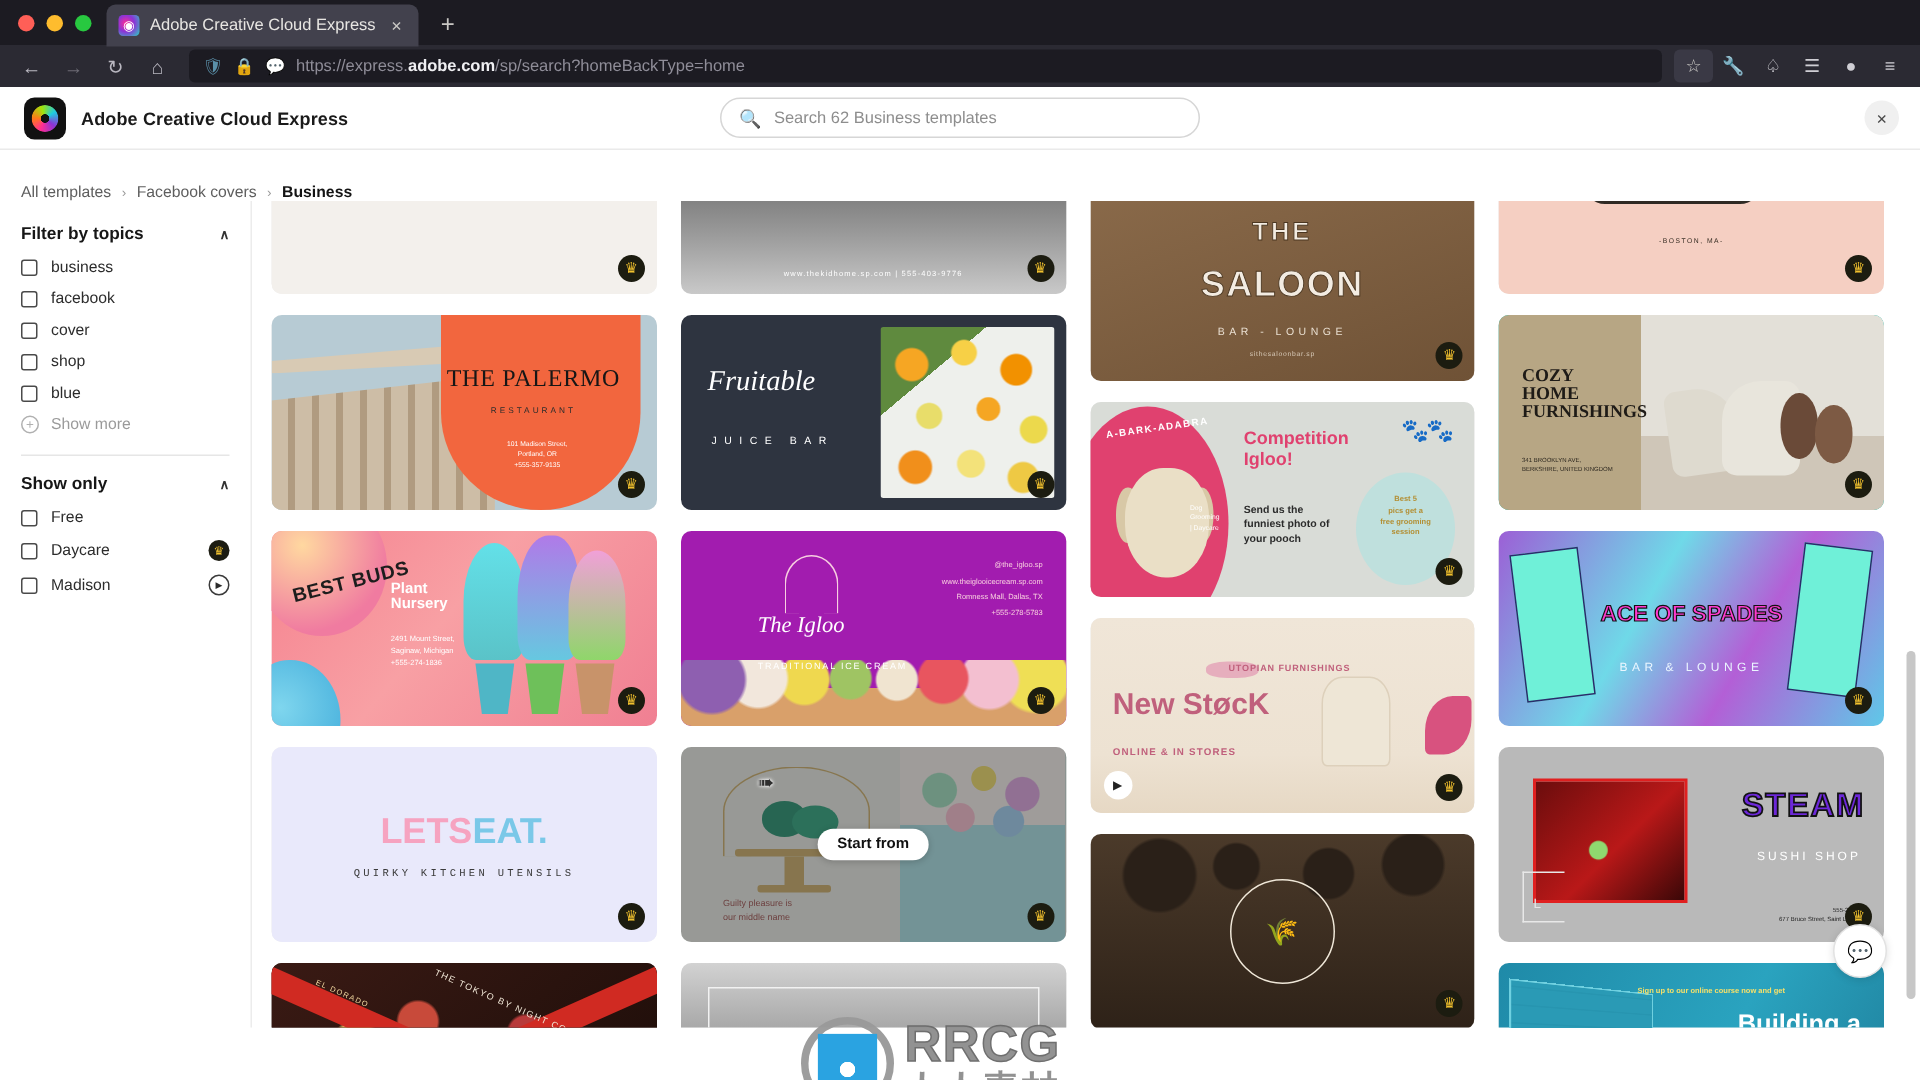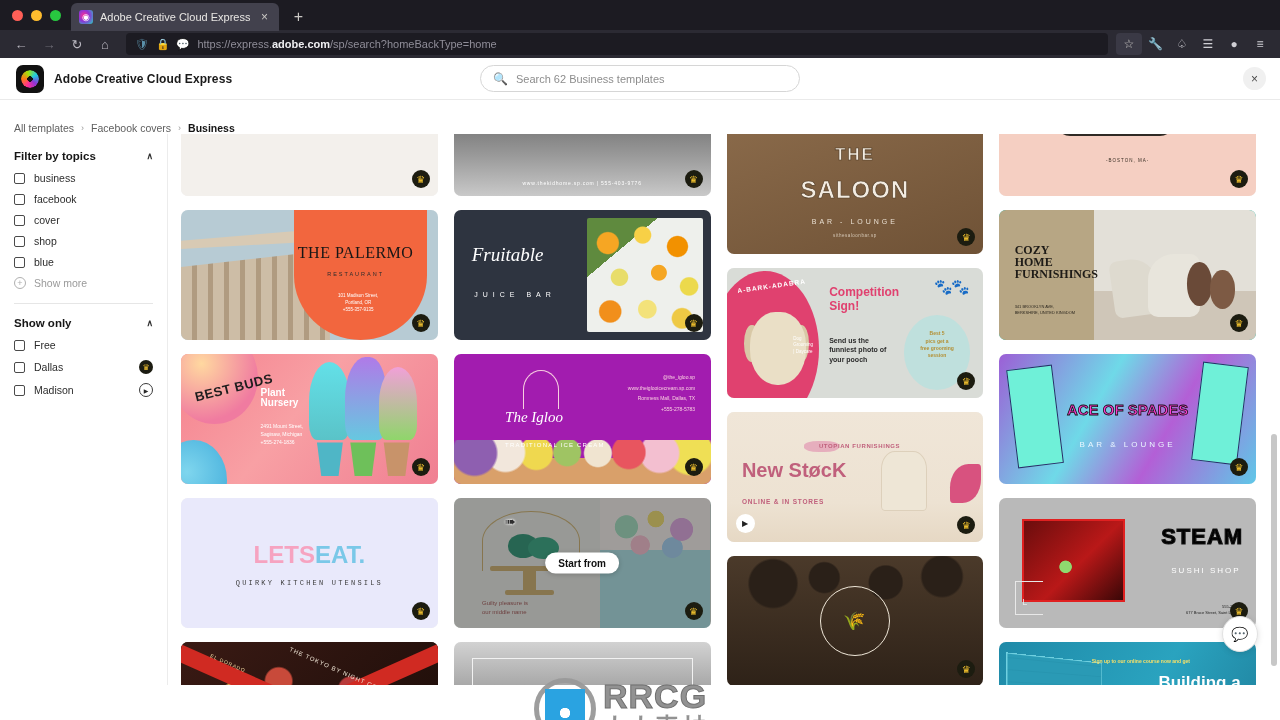--- a/index.html
+++ b/index.html
@@ -400,21 +400,21 @@
   
   .a-steam { background:#b9b9b9; }
   .a-steam .photo { position:absolute; left:9%; top:16%; width:40%; height:64%;
     background: radial-gradient(circle at 42% 58%, #8fd96f 8%, transparent 9%),
                 linear-gradient(135deg,#6b0d0d,#b91818 55%, #3a0707);
     border:2px solid #e02020; }
   .a-steam .corner { position:absolute; left:6%; bottom:10%; width:11%; height:26%;
     border:1.4px solid #e8e8e8; border-right:none; }
   .a-steam .lmark { position:absolute; left:9%; bottom:16%; font-size:9px; color:#e8e8e8; }
   .a-steam .t1 { position:absolute; right:5%; top:20%; font-size:22px; font-weight:bold;
-    color:#000000; -webkit-text-stroke:1.2px #111; letter-spacing:1px; }
+    color:#6d28d9; -webkit-text-stroke:1.2px #111; letter-spacing:1px; }
   .a-steam .t2 { position:absolute; right:6%; top:52%; font-size:8px; color:#fff; letter-spacing:2px; }
   .a-steam .addr { position:absolute; right:7%; bottom:9%; text-align:right;
     font-size:4px; color:#1e1e1e; line-height:1.6; }
 
   
   .a-tokyo { background:#2a1410; }
   .a-tokyo .bg {
     position:absolute; inset:0;
     background:
       radial-gradient(circle at 22% 42%, #d8b05a 7%, transparent 8%),
@@ -598,21 +598,21 @@
         <div class="filter-hd">
           <span>Show only</span>
           <span class="chev">∧</span>
         </div>
         <div class="opt">
           <span class="cbox"></span>
           <span class="opt-label">Free</span>
         </div>
         <div class="opt">
           <span class="cbox"></span>
-          <span class="opt-label">Dallas</span>
+          <span class="opt-label">Daycare</span>
           <span class="badge-crown">♛</span>
         </div>
         <div class="opt">
           <span class="cbox"></span>
           <span class="opt-label">Madison</span>
           <span class="badge-play">▶</span>
         </div>
       </div>
 
       <div class="grid-area">
@@ -758,21 +758,21 @@
                 <div class="teal"></div>
                 <div class="circle-pink"></div>
                 <div class="ear1"></div>
                   <div class="ear2"></div>
                   <div class="dogface"></div>
                 <div class="arc">A-BARK-ADABRA</div>
                 <div class="srv" style="white-space:pre-line">Dog
 Grooming
 | Daycare</div>
                 <div class="comp" style="white-space:pre-line">Competition
-Sign!</div>
+Igloo!</div>
                 <div class="msg" style="white-space:pre-line">Send us the
 funniest photo of
 your pooch</div>
                 <div class="tealtxt" style="white-space:pre-line">Best 5
 pics get a
 free grooming
 session</div>
                 <div class="paws">🐾🐾</div>
               </div>
               <div class="crown">♛</div>

